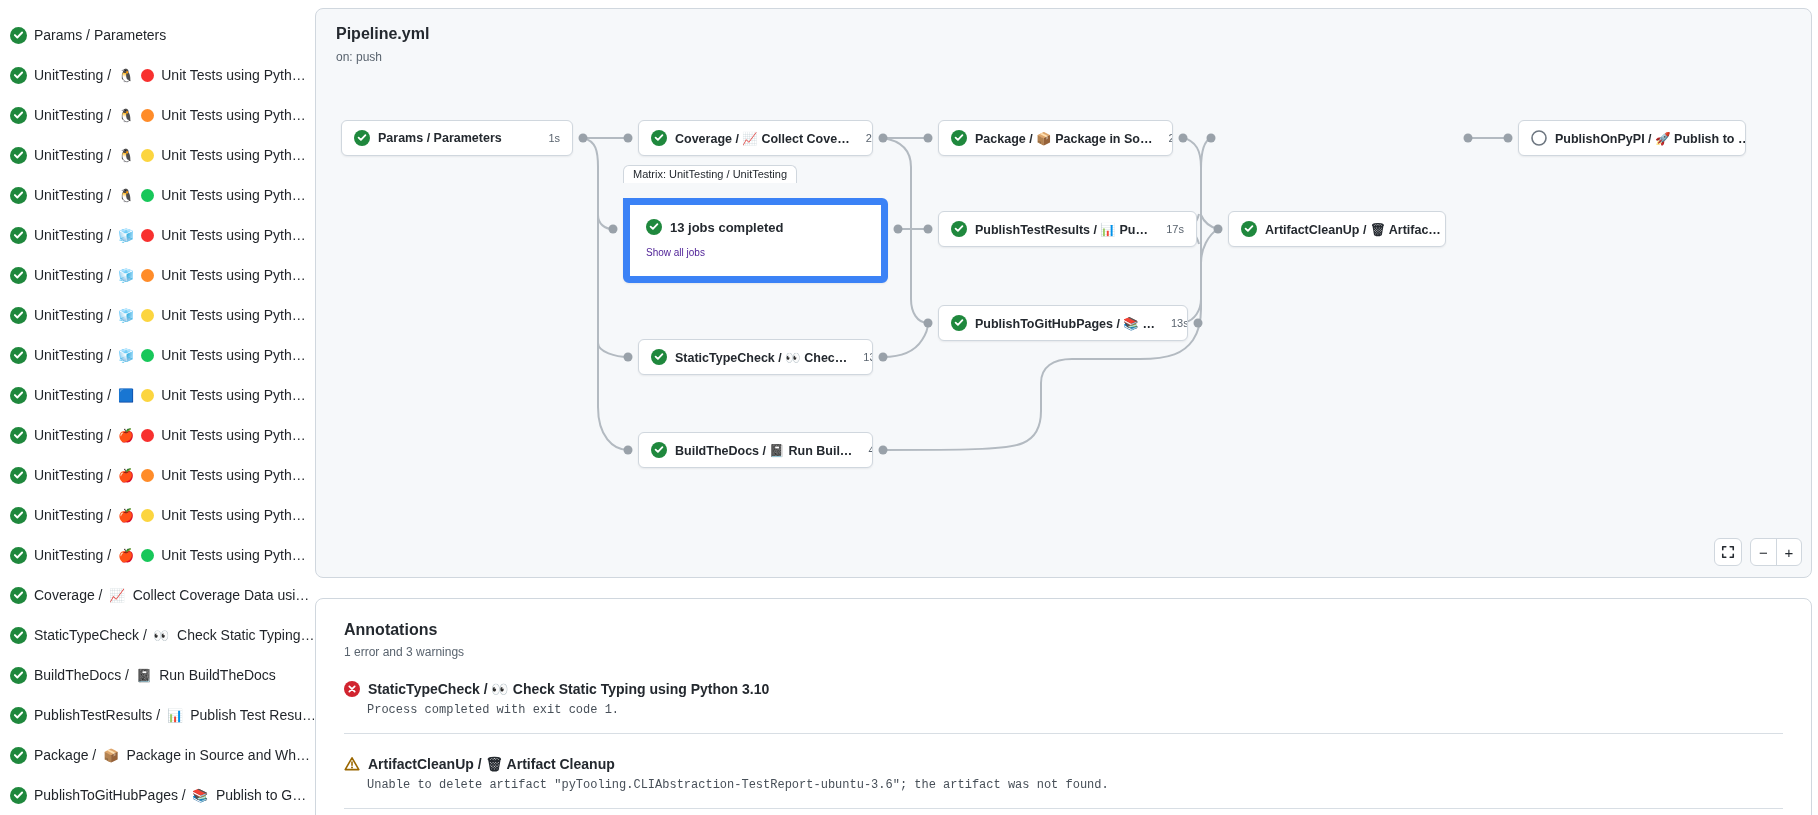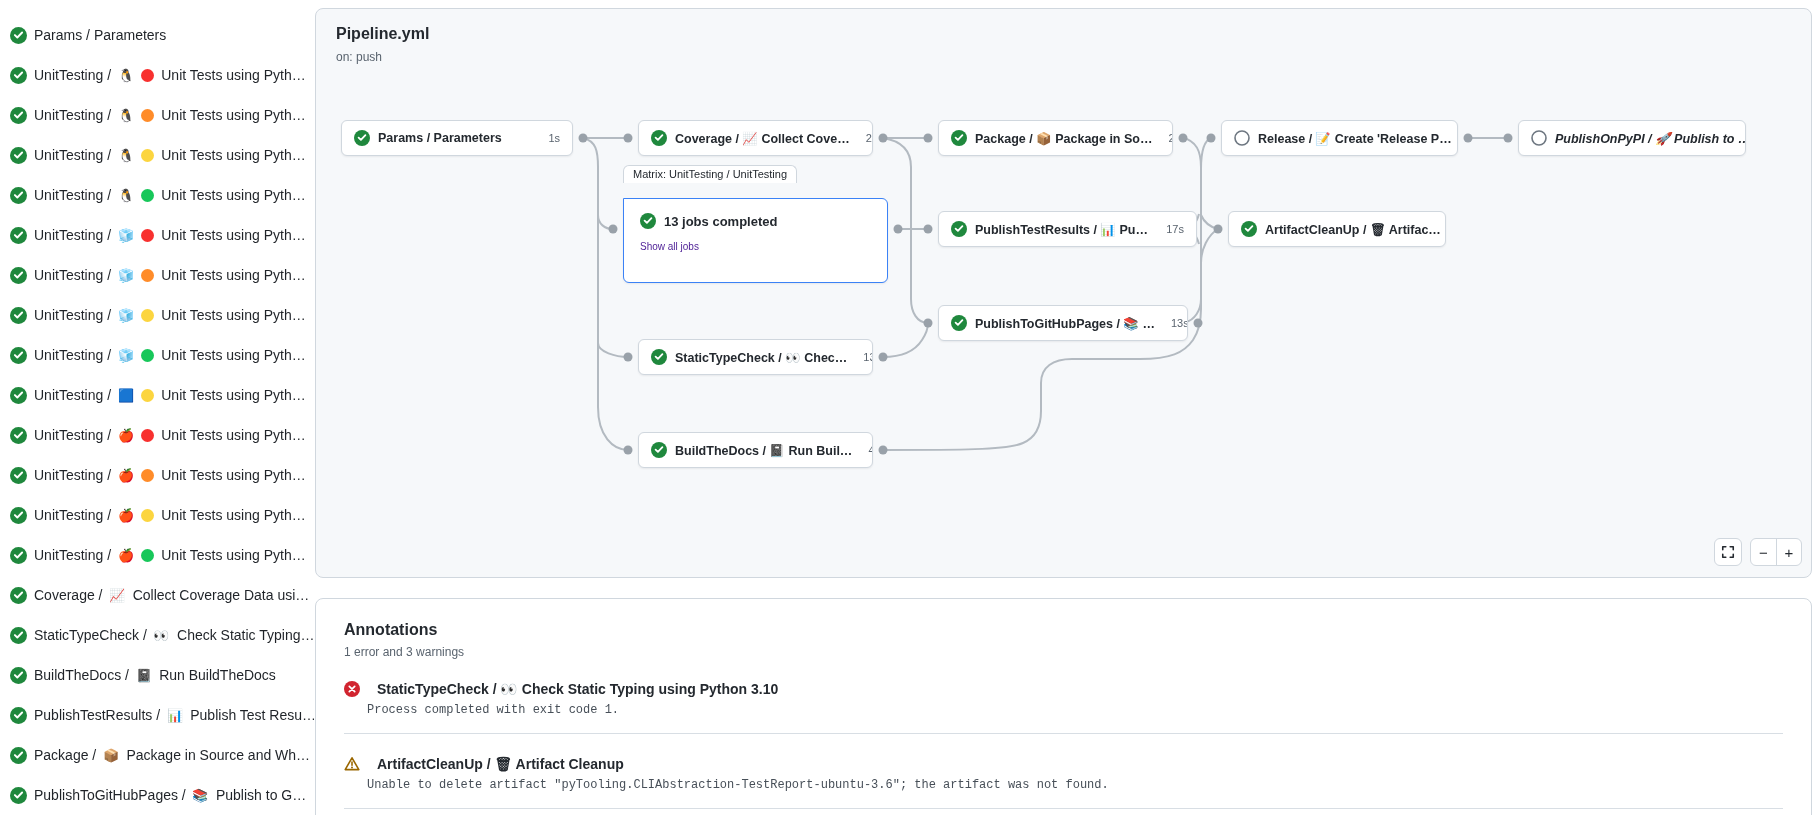--- a/index.html
+++ b/index.html
@@ -36,21 +36,21 @@
           white-space:nowrap; overflow:hidden; cursor:pointer; z-index:2; }
   .node .st { flex:0 0 16px; width:16px; height:16px; }
   .node .dur { margin-left:auto; padding-left:8px; font-weight:400; font-size:11px; color:#59636e; }
   .node .dur:empty { display:none; }
 
   .matrix-tab { position:absolute; left:307px; top:156px; height:18px; z-index:3;
                 background:#fff; border:1px solid #d0d7de; border-bottom:none;
                 border-radius:6px 6px 0 0; font-size:11px; padding:2px 9px;
                 color:#24292f; white-space:nowrap; }
   .matrix-card { position:absolute; left:307px; top:189px; width:265px; height:85px;
-                 background:#fff; border:1px solid #3b82f6; border-radius:0 6px 6px 6px;
+                 background:#fff; border:7px solid #3b82f6; border-radius:0 6px 6px 6px;
                  box-shadow:0 1px 2px rgba(27,31,36,.07); z-index:2; padding:14px 16px; }
   .matrix-row { display:flex; align-items:center; gap:8px; font-size:13px; font-weight:600; }
   .matrix-row .st { flex:0 0 16px; width:16px; height:16px; }
   .matrix-link { margin-top:12px; font-size:10px; color:#4c1d95; cursor:pointer; }
 
   .gp-controls { position:absolute; right:9px; bottom:11px; display:flex; gap:8px; z-index:4; }
   .ctl-btn { width:28px; height:28px; background:#fff; border:1px solid #d0d7de;
              border-radius:6px; display:flex; align-items:center; justify-content:center;
              cursor:pointer; }
   .ctl-seg { display:flex; background:#fff; border:1px solid #d0d7de; border-radius:6px;
@@ -59,21 +59,21 @@
                    justify-content:center; font-size:15px; color:#24292f; cursor:pointer; }
   .ctl-seg .cell + .cell { border-left:1px solid #d0d7de; }
 
   
   .ann-panel { position:absolute; left:315px; top:598px; width:1497px; height:240px;
                background:#fff; border:1px solid #d0d7de; border-radius:8px 8px 0 0;
                padding:22px 28px 0 28px; }
   .ann-title { font-size:16px; font-weight:700; }
   .ann-sub { margin-top:6px; font-size:12px; color:#59636e; }
   .ann-item { margin-top:22px; padding-bottom:16px; border-bottom:1px solid #d8dee4; }
-  .ann-head { display:flex; align-items:flex-start; gap:17px; font-size:14px; font-weight:700; }
+  .ann-head { display:flex; align-items:flex-start; gap:8px; font-size:14px; font-weight:700; }
   .ann-head .ic { flex:0 0 16px; width:16px; height:16px; }
   .ann-msg { margin:6px 0 0 23px; font-family:"Liberation Mono", monospace;
              font-size:12px; color:#474f58; }
 </style>
 </head>
 <body>
 
 <div class="stage">
 
   <div class="sidebar">
@@ -375,30 +375,21 @@
     <div class="node" style="left:622px; top:111px; width:235px;">
       <span class="st icon-check">
   <svg viewBox="0 0 16 16" width="100%" height="100%">
             <circle cx="8" cy="8" r="8" fill="#1f883d"></circle>
             <path d="M11.4 5.2 6.9 9.9 4.6 7.6" stroke="#fff" stroke-width="1.8" fill="none" stroke-linecap="round" stroke-linejoin="round"></path>
           </svg>
 </span>
       <span>Package / 📦 Package in So…</span>
       <span class="dur">25s</span>
     </div>
-    <div class="node" style="left:905px; top:111px; width:237px;">
-      <span class="st icon-skip">
-  <svg viewBox="0 0 16 16" width="100%" height="100%">
-            <circle cx="8" cy="8" r="7" fill="#ffffff" stroke="#6e7781" stroke-width="1.6"></circle>
-          </svg>
-</span>
-      <span>Release / 📝 Create 'Release P…</span>
-
-    </div>
-    <div class="node" style="left:1202px; top:111px; width:228px;font-style:italic;">
+    <div class="node" style="left:1202px; top:111px; width:228px;">
       <span class="st icon-skip">
   <svg viewBox="0 0 16 16" width="100%" height="100%">
             <circle cx="8" cy="8" r="7" fill="#ffffff" stroke="#6e7781" stroke-width="1.6"></circle>
           </svg>
 </span>
       <span>PublishOnPyPI / 🚀 Publish to …</span>
 
     </div>
 
     <div class="matrix-tab">Matrix: UnitTesting / UnitTesting</div>

